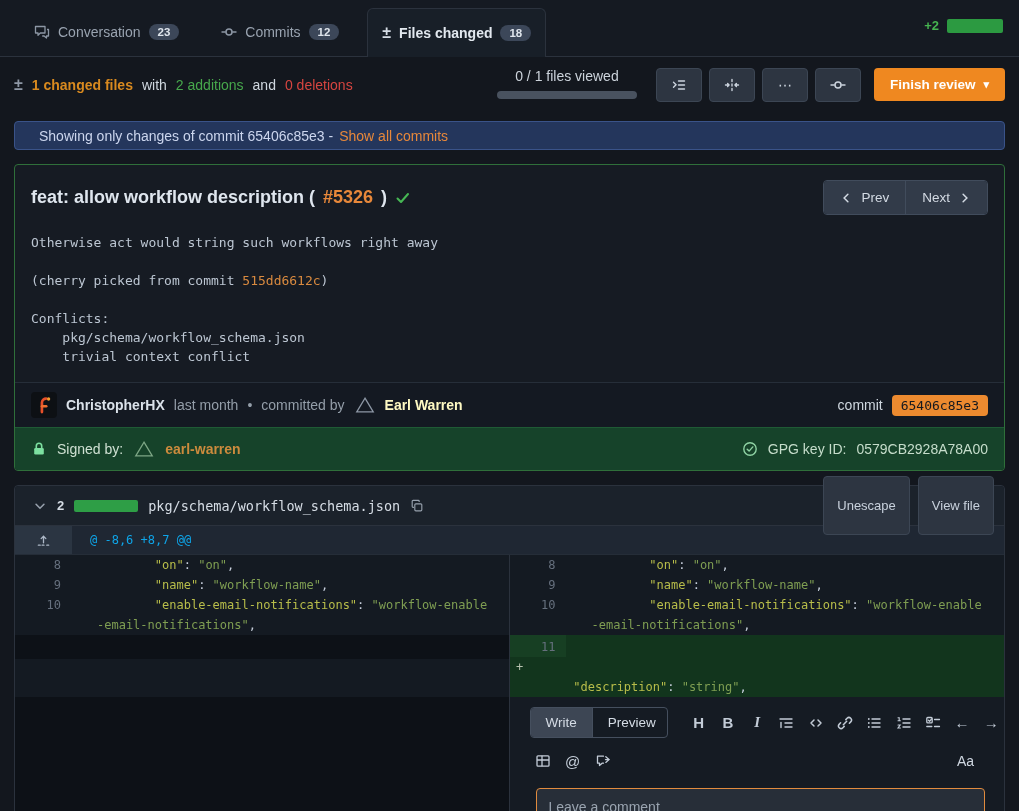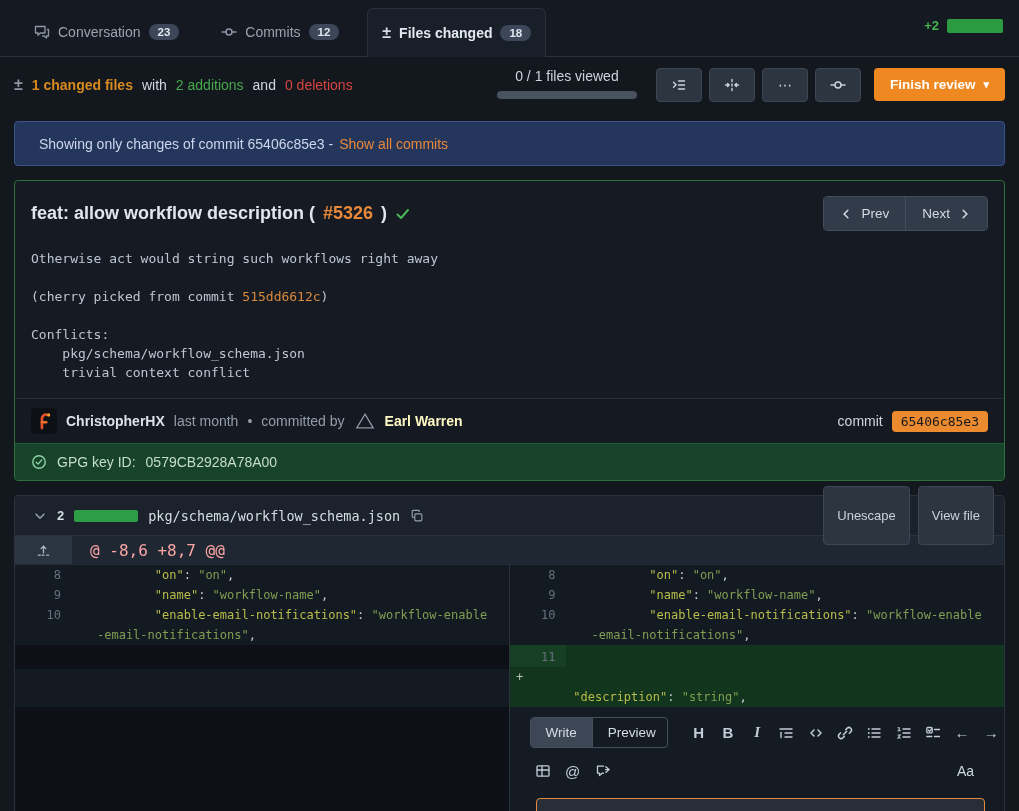--- a/index.html
+++ b/index.html
@@ -52,21 +52,21 @@
     display:flex; align-items:center; justify-content:center; color:#ccd4de; cursor:pointer; font-size:14px;
   }
   .finish-btn {
     margin-left:6px; background:#ef8820; color:#fff; font-weight:700; font-size:13.5px;
     border:none; border-radius:4px; padding:9px 16px; display:flex; align-items:center; gap:8px; cursor:pointer;
   }
   .finish-btn .caret { font-size:11px; }
 
   
   .banner {
-    margin:8px 14px 0 14px; height:45px; background:#24365c; border:1px solid #3a5389; border-radius:4px;
+    margin:8px 14px 0 14px; height:29px; background:#24365c; border:1px solid #3a5389; border-radius:4px;
     display:flex; align-items:center; padding:0 24px; gap:6px; font-size:14px; color:#ccd6ee;
   }
   .banner a { color:#e8883a; text-decoration:none; cursor:pointer; }
 
   
   .commit-box { margin:14px 14px 0 14px; background:#161b23; border:1px solid #2f6f3a; border-radius:4px; }
   .commit-title-row { display:flex; align-items:center; justify-content:space-between; padding:15px 16px 12px 16px; }
   .commit-title { font-size:18px; font-weight:700; color:#dfe6ee; display:flex; align-items:center; gap:8px; }
   .commit-title a { color:#e8883a; text-decoration:none; cursor:pointer; }
   .btn-group { display:flex; border:1px solid #414c5c; border-radius:4px; overflow:hidden; }
@@ -114,21 +114,21 @@
   .dh-bar { width:64px; height:12px; background:#2e9e46; border-radius:2px; }
   .dh-name { font-family:"DejaVu Sans Mono", monospace; font-size:13.5px; color:#d6dde5; }
   .dh-right { display:flex; gap:8px; }
   .sm-btn {
     background:#2d3541; border:1px solid #3c4654; border-radius:4px; color:#c8d1dc;
     font-size:13px; padding:21px 13px; cursor:pointer;
   }
   .hunk-row { display:flex; align-items:stretch; background:#1f2733; border-bottom:1px solid #252d38; height:29px; }
   .hunk-expand { width:57px; background:#2b3542; display:flex; align-items:center; justify-content:center; color:#aeb9c8; cursor:pointer; }
   .hunk-text {
-    font-family:"DejaVu Sans Mono", monospace; font-size:16px; color:#fca5a5;
+    font-family:"DejaVu Sans Mono", monospace; font-size:12px; color:#0ea5e9;
     display:flex; align-items:center; padding-left:18px;
   }
   .diff-body { display:flex; }
   .pane { width:50%; }
   .pane.left { border-right:1px solid #2b323d; }
   .diff-row { display:flex; min-height:20px; background:#141a22; }
   .diff-row .ln {
     width:56px; flex:none; text-align:right; padding-right:10px;
     font-family:"DejaVu Sans Mono", monospace; font-size:12px; line-height:20px; color:#66707e; cursor:pointer;
   }
@@ -322,20 +322,35 @@
           </svg>
       </span>
       <span class="committer-name">Earl Warren</span>
     </div>
     <div class="author-right">
       <span>commit</span>
       <span class="sha-badge">65406c85e3</span>
     </div>
   </div>
   <div class="signed-row">
+    <div class="signed-left">
+      <span>
+        <svg width="16" height="16" viewBox="0 0 16 16">
+            <rect x="3.2" y="7" width="9.6" height="6.5" rx="1.3" fill="#7ce0a0"></rect>
+            <path d="M5.3 7V4.9a2.7 2.7 0 0 1 5.4 0V7" fill="none" stroke="#7ce0a0" stroke-width="1.6"></path>
+          </svg>
+      </span>
+      <span class="signed-text">Signed by:</span>
+      <span>
+        <svg width="22" height="22" viewBox="0 0 24 24">
+            <polygon points="12,4.5 21,19.5 3,19.5" fill="none" stroke="#7da685" stroke-width="1.4"></polygon>
+          </svg>
+      </span>
+      <span class="signer">earl-warren</span>
+    </div>
     <div class="signed-right">
       <span>
         <svg width="16" height="16" viewBox="0 0 16 16" fill="none" stroke="#8fd3a4" stroke-width="1.4">
             <circle cx="8" cy="8" r="6.2"></circle>
             <path d="M5.2 8.2l1.9 1.9 3.7-4.2" stroke-linecap="round" stroke-linejoin="round"></path>
           </svg>
       </span>
       <span class="gpg-text">GPG key ID:</span>
       <span class="gpg-text">0579CB2928A78A00</span>
     </div>

